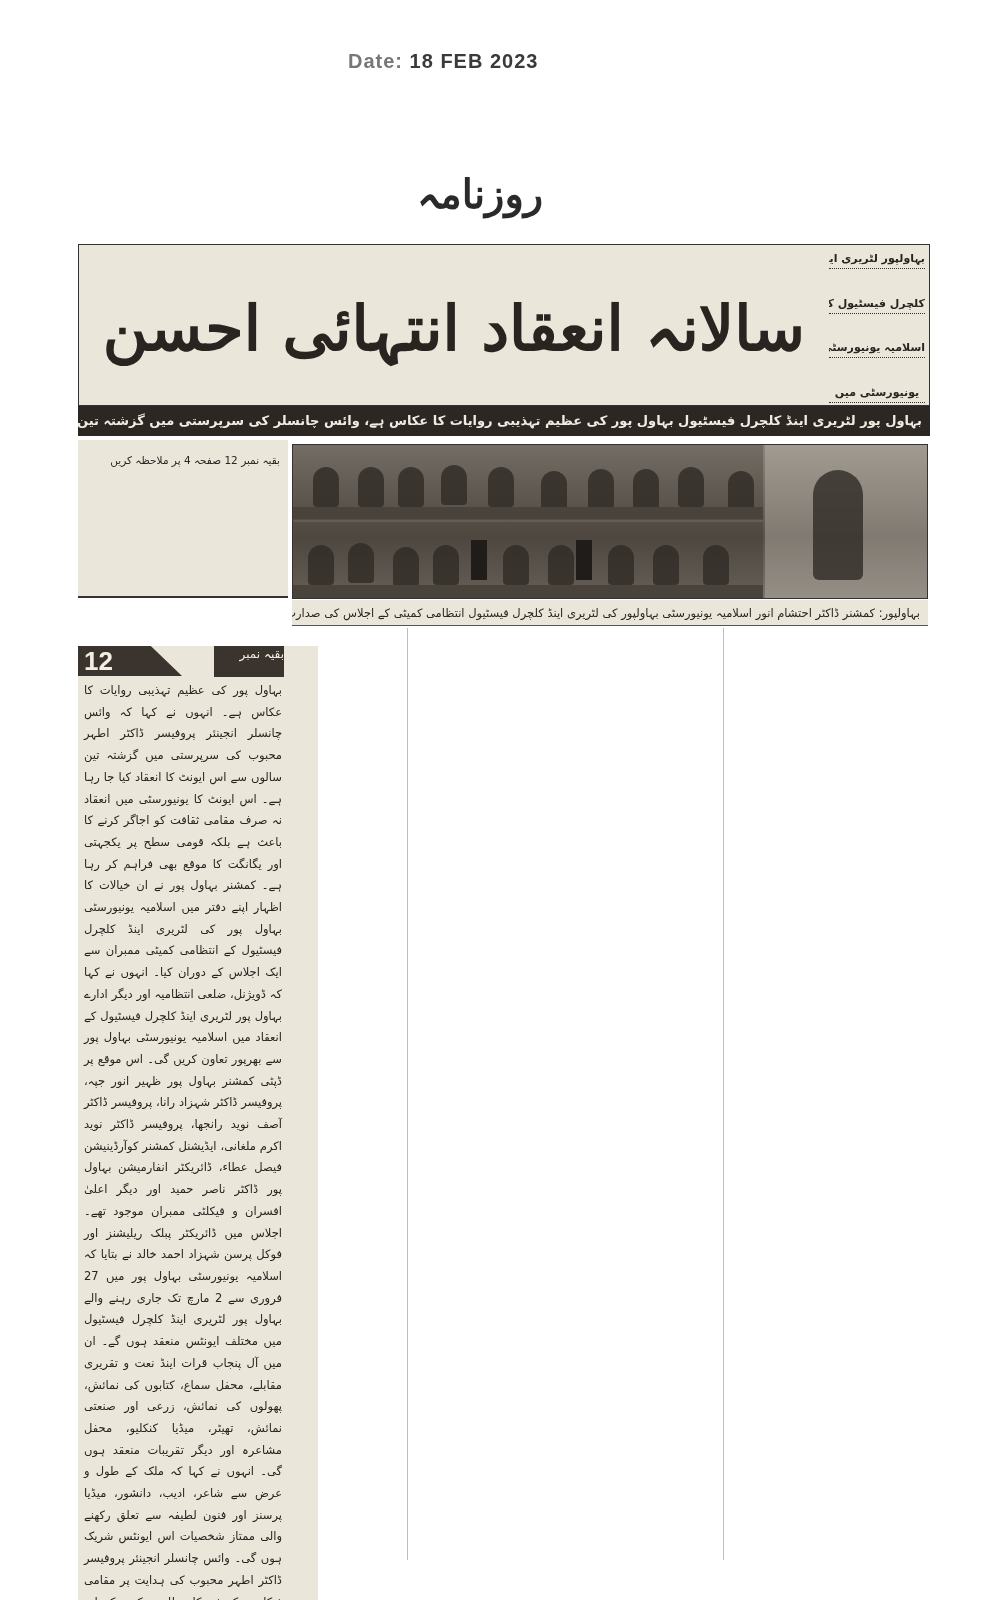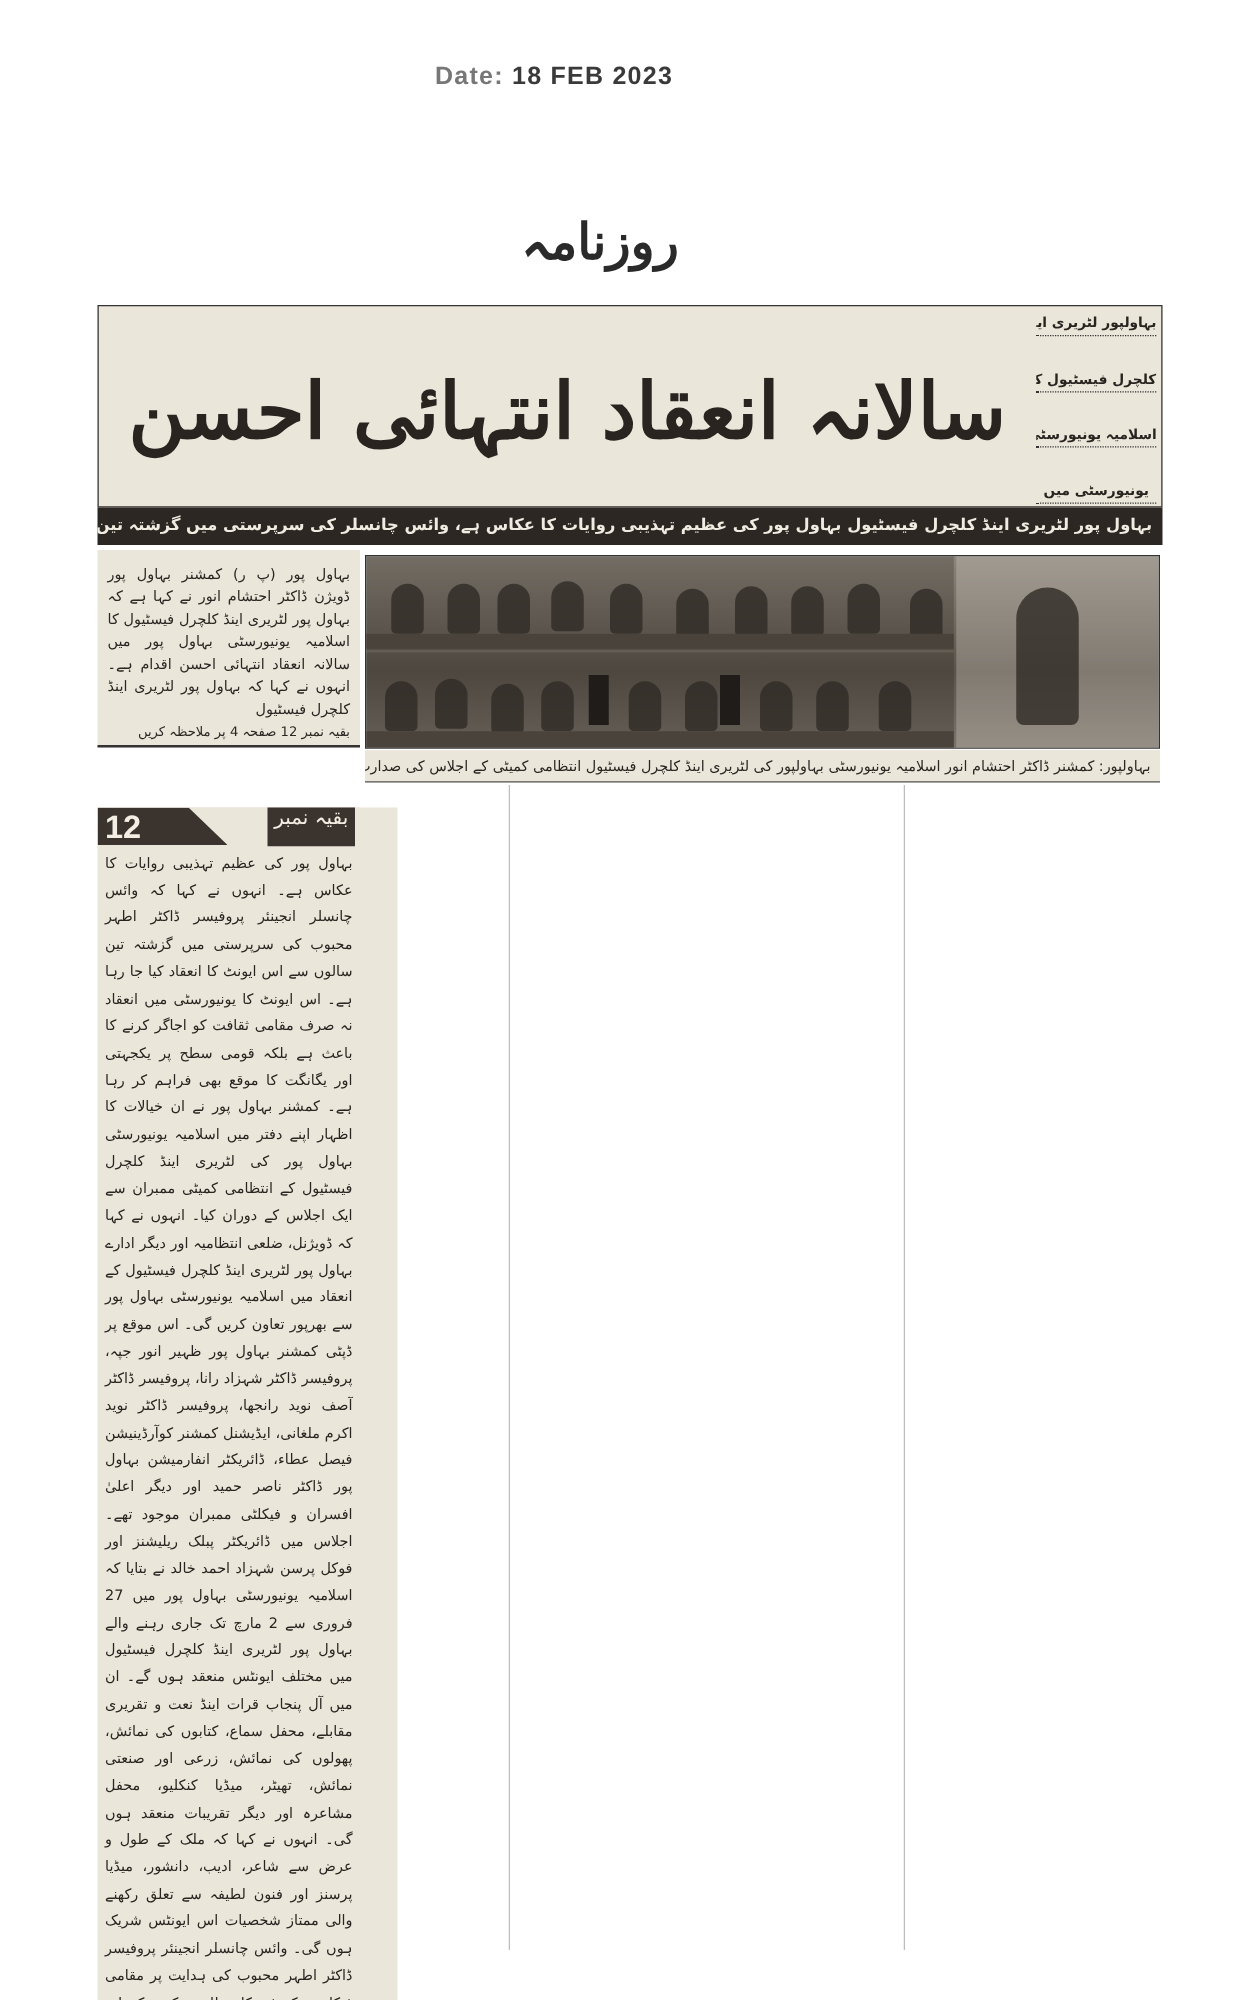--- a/index.html
+++ b/index.html
@@ -76,21 +76,21 @@
     position: absolute; left: 0; top: 0; width: 210px; height: 30px; background: #ebe6da;
   }
   .cont-badge .num {
     position: absolute; left: 0; top: 0; width: 104px; height: 30px; background: #3a332e;
     color: #f3eee4; font-family: "Liberation Sans", sans-serif; font-weight: bold; font-size: 26px;
     line-height: 30px; text-align: left; padding-left: 6px; box-sizing: border-box;
     clip-path: polygon(0 0, 70% 0, 100% 100%, 0 100%);
   }
   .cont-badge .lbl {
     position: absolute; right: 4px; top: 0; width: 70px; height: 30px; background: #3a332e;
-    color: #f3eee4; font-size: 16px; text-align: center; line-height: 14px; padding-top: 1px;
+    color: #f3eee4; font-size: 12px; text-align: right; line-height: 14px; padding-top: 1px;
   }
   .body-text {
     position: absolute; left: 6px; top: 34px; width: 198px; font-size: 11.5px; line-height: 21.7px;
     text-align: justify; text-align-last: right; color: #2a2420;
   }
   .body-text p { margin: 0; }
   .rule-v {
     position: absolute; width: 1px; background: #bdbdbd;
   }
 </style>
@@ -110,21 +110,20 @@
     <span>کلچرل فیسٹیول کا</span>
     <span>اسلامیہ یونیورسٹی</span>
     <span>یونیورسٹی میں</span>
   </div>
   <div class="headline-main">سالانہ انعقاد انتہائی احسن اقدام ہے کمشنر بہاولپور</div>
 </div>
 
 <div class="subhead">بہاول پور لٹریری اینڈ کلچرل فیسٹیول بہاول پور کی عظیم تہذیبی روایات کا عکاس ہے، وائس چانسلر کی سرپرستی میں گزشتہ تین سالوں سے اس ایونٹ کا انعقاد کیا جا رہا ہے</div>
 
 <div class="intro-col">
-  <span>بہاول پور (پ ر) کمشنر بہاول پور ڈویژن ڈاکٹر احتشام انور نے کہا ہے کہ بہاول پور لٹریری اینڈ کلچرل فیسٹیول کا اسلامیہ یونیورسٹی بہاول پور میں سالانہ انعقاد انتہائی احسن اقدام ہے۔ انہوں نے کہا کہ بہاول پور لٹریری اینڈ کلچرل فیسٹیول</span>
   <span class="jump">بقیہ نمبر 12 صفحہ 4 پر ملاحظہ کریں</span>
 </div>
 
 <div class="photo" title="کمشنر ڈاکٹر احتشام انور اجلاس کی صدارت کر رہے ہیں">
   <div class="panel" style="left:0;top:0;width:470px;height:75px;"></div>
   <div class="panel" style="left:0;top:77px;width:470px;height:78px;"></div>
   <div class="person" style="left:20px;top:22px;"></div>
   <div class="person" style="left:65px;top:22px;"></div>
   <div class="person" style="left:105px;top:22px;"></div>
   <div class="person" style="left:148px;top:20px;"></div>

